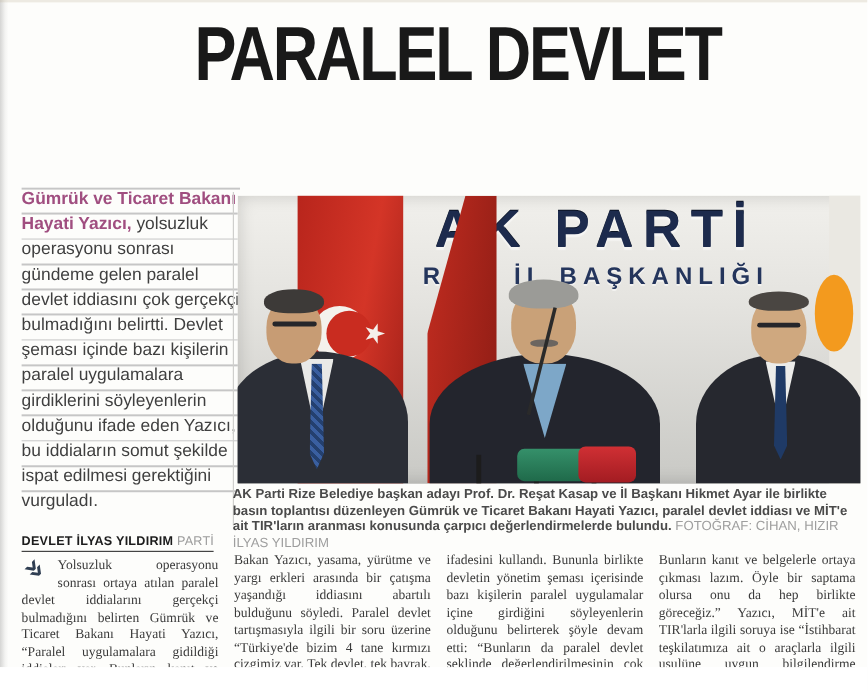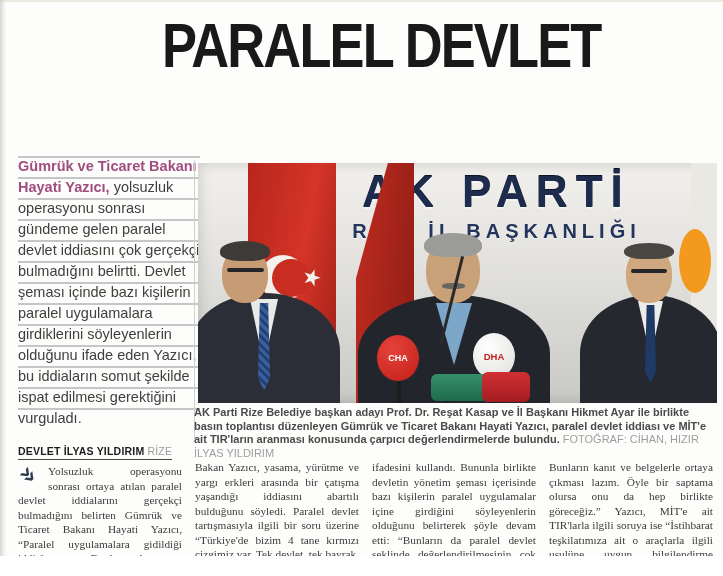--- a/index.html
+++ b/index.html
@@ -147,31 +147,29 @@
     <div class="p3-shirt"></div>
     <div class="p3-tie"></div>
     <div class="p3-head"></div>
     <div class="p3-hair"></div>
     <div class="p3-glasses"></div>
 
     <div class="boom-rod"></div>
     <div class="mic-stand ms1"></div>
     <div class="mic-stand ms2"></div>
     <div class="mic-stand ms3"></div>
-    <div class="mic mic-red">CHA</div>
-    <div class="mic mic-white">DHA</div>
     <div class="mic-green"></div>
     <div class="mic-red2"></div>
   </div>
 
   <p class="caption"><span class="cap-text">AK Parti Rize Belediye başkan adayı Prof. Dr. Reşat Kasap ve İl Başkanı Hikmet Ayar ile birlikte basın toplantısı düzenleyen  Gümrük ve Ticaret Bakanı Hayati Yazıcı, paralel devlet iddiası ve MİT'e ait TIR'ların aranması konusunda çarpıcı değerlendirmelerde bulundu. </span><span class="cap-credit">FOTOĞRAF: CİHAN, HIZIR İLYAS YILDIRIM</span></p>
 
   <div class="body">
     <div class="col">
-      <div class="byline"><span class="by-author">DEVLET İLYAS YILDIRIM</span> <span class="by-loc">RİZE</span></div>
+      <div class="byline"><span class="by-author">DEVLET İLYAS YILDIRIM</span> <span class="by-loc">PARTİ</span></div>
       <p class="btxt"><span class="dropcap-arrow">»</span><span>Yolsuzluk operasyonu sonrası ortaya atılan paralel devlet iddialarını gerçekçi bulmadığını belirten Gümrük ve Ticaret Bakanı Hayati Yazıcı, “Paralel uygulamalara gidildiği iddiaları var. Bunların kanıt ve belgelerle ortaya çıkması lazım.” dedi. Rize'deki AK Parti binasında gazetecilerle bir araya gelen</span></p>
     </div>
     <div class="col pad">
       <p class="btxt">Bakan Yazıcı, yasama, yürütme ve yargı erkleri arasında bir çatışma yaşandığı iddiasını abartılı bulduğunu söyledi. Paralel devlet tartışmasıyla ilgili bir soru üzerine “Türkiye'de bizim 4 tane kırmızı çizgimiz var. Tek devlet, tek bayrak, tek vatan, tek millet diyoruz. Bu topraklarda tek devletin yanında hiçbir zaman paralel diye bir yapı söz konusu değildir.”</p>
     </div>
     <div class="col pad">
       <p class="btxt">ifadesini kullandı. Bununla birlikte devletin yönetim şeması içerisinde bazı kişilerin paralel uygulamalar içine girdiğini söyleyenlerin olduğunu belirterek şöyle devam etti: “Bunların da paralel devlet şeklinde değerlendirilmesinin çok gerçekçi olmadığını düşünüyorum. Böyle bir şey olamaz çünkü tek devlet var. Paralel uygulamalara gidildiği iddiaları var.</p>
     </div>
     <div class="col pad">
       <p class="btxt"><span>Bunların kanıt ve belgelerle ortaya çıkması lazım. Öyle bir saptama olursa onu da hep birlikte göreceğiz.” Yazıcı, MİT'e ait TIR'larla ilgili soruya ise “İstihbarat teşkilatımıza ait o araçlarla ilgili usulüne uygun bilgilendirme yapılmışsa, müdahale hukuk dışıdır. Sözünü ettiğimiz somut olayda bu enformasyon olmuş mu bilmiyorum.” cevabını verdi.</span> </p>

